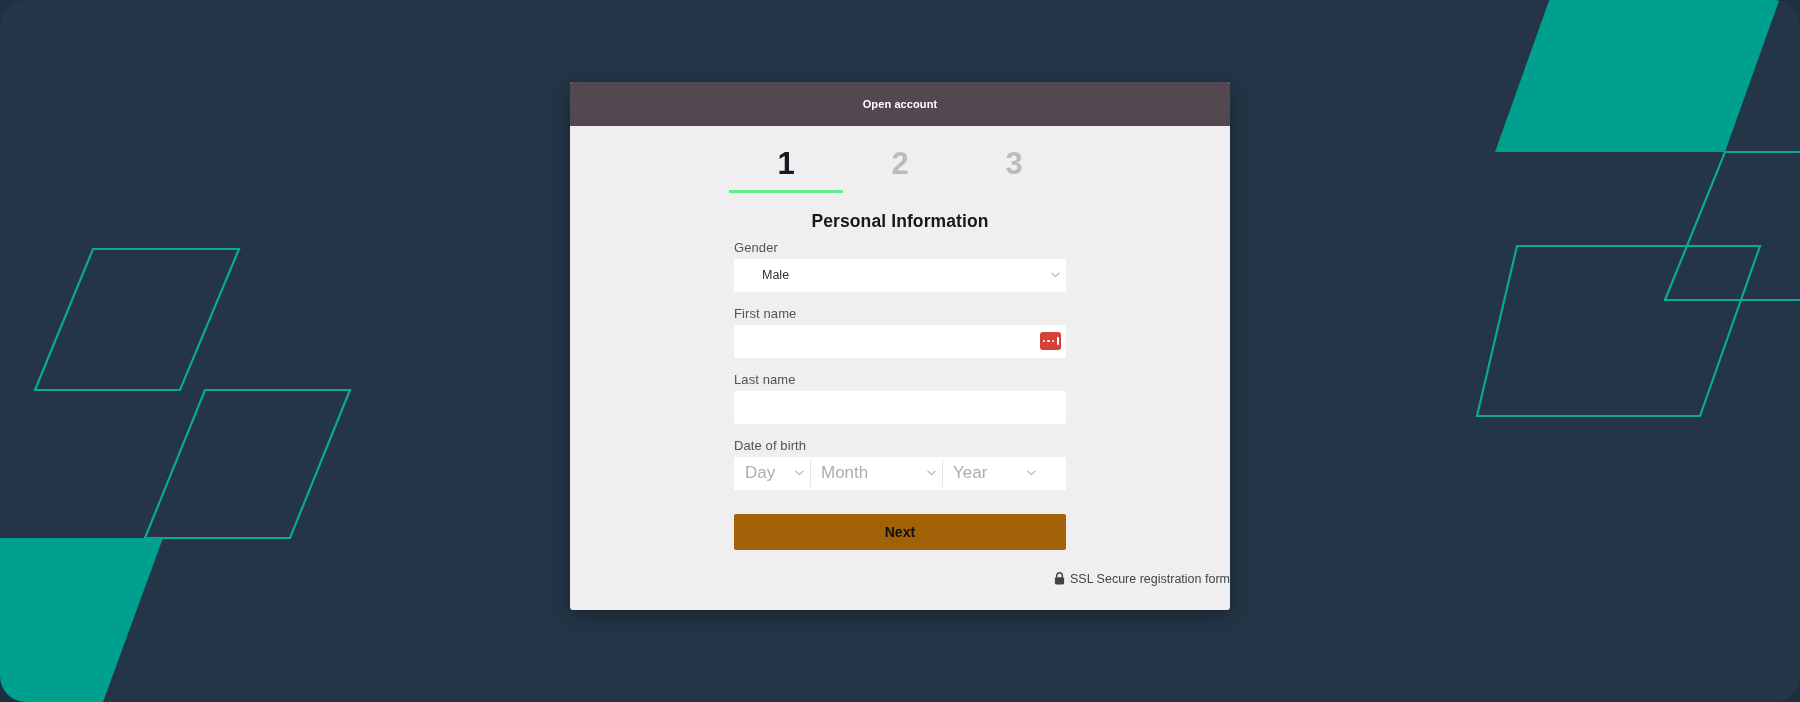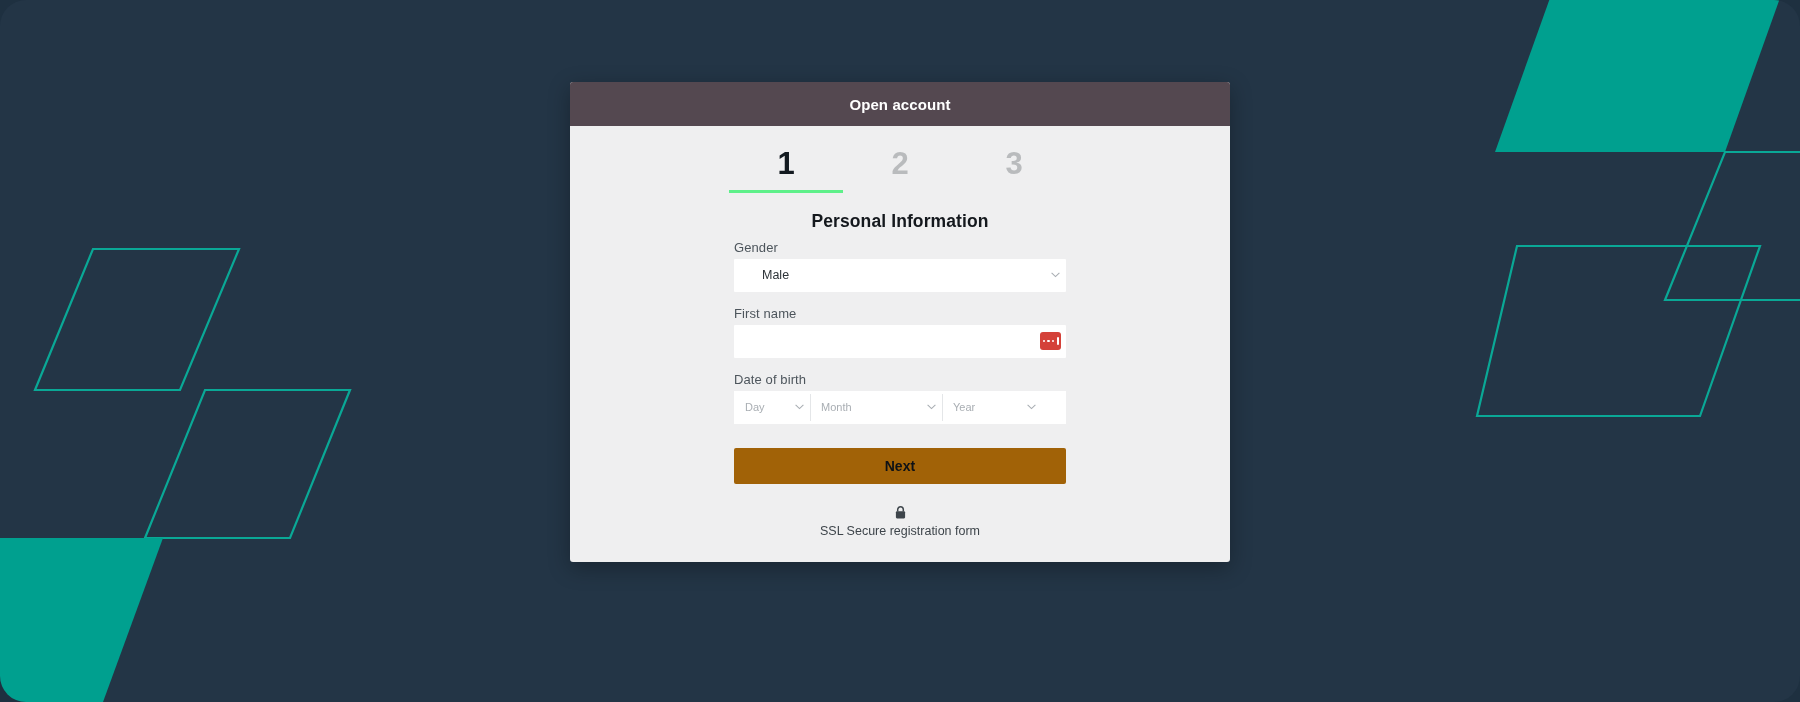--- a/index.html
+++ b/index.html
@@ -47,21 +47,21 @@
 
   #card-header {
     background: #544850;
     height: 44px;
     display: flex;
     align-items: center;
     justify-content: center;
   }
   #card-header .title {
     color: #ffffff;
-    font-size: 15px;
+    font-size: 11px;
     font-weight: bold;
     letter-spacing: 0.1px;
   }
 
   #card-body {
     padding: 22px 0 24px 0;
   }
 
   
   .stepper {
@@ -191,21 +191,21 @@
   .dob-cell + .dob-cell::before {
     content: "";
     position: absolute;
     left: 0;
     top: 3px;
     bottom: 3px;
     width: 1px;
     background: #e4e6e8;
   }
   .dob-cell .placeholder {
-    font-size: 11px;
+    font-size: 17px;
     color: #a9aeb3;
     padding-left: 11px;
     flex: 1;
     white-space: nowrap;
     overflow: hidden;
   }
 
   
   .next-wrap { width: 332px; margin: 24px auto 0 auto; }
   #next-button {
@@ -224,21 +224,20 @@
 
   
   .ssl-note {
     margin-top: 22px;
     display: flex;
     align-items: center;
     justify-content: flex-end;
     gap: 5px;
     font-size: 12.5px;
     color: #3e454b;
-    flex-direction: column;
   }
   .ssl-note svg { display: block; }
 </style>
 </head>
 <body>
 
 <div id="viewport">
 
   <div class="bg-layer">
     <svg viewBox="0 0 1800 702" xmlns="http://www.w3.org/2000/svg">
@@ -296,20 +295,26 @@
             <input class="value" type="text" style="border: none; outline: none; background: transparent; height: 100%; width: 100%; font-family: &quot;Liberation Sans&quot;, sans-serif;" placeholder="">
             <span class="lp-badge">
               <i></i>
               <i></i>
               <i></i>
               <span class="caret"></span>
             </span>
           </div>
         </div>
 
+        <div class="field">
+          <label class="field-label">Last name</label>
+          <div class="control">
+            <input class="value" type="text" style="border: none; outline: none; background: transparent; height: 100%; width: 100%; font-family: &quot;Liberation Sans&quot;, sans-serif;" placeholder="">
+          </div>
+        </div>
 
         <div class="field">
           <label class="field-label">Date of birth</label>
           <div class="dob-row">
 
             <div class="dob-cell day">
               <span class="placeholder">Day</span>
               <span class="chevron">
                 <svg width="9" height="6" viewBox="0 0 9 6" xmlns="http://www.w3.org/2000/svg">
                   <path d="M0.6 0.8 L4.5 4.6 L8.4 0.8" fill="none" stroke="#a9aeb3" stroke-width="1.1"></path>

